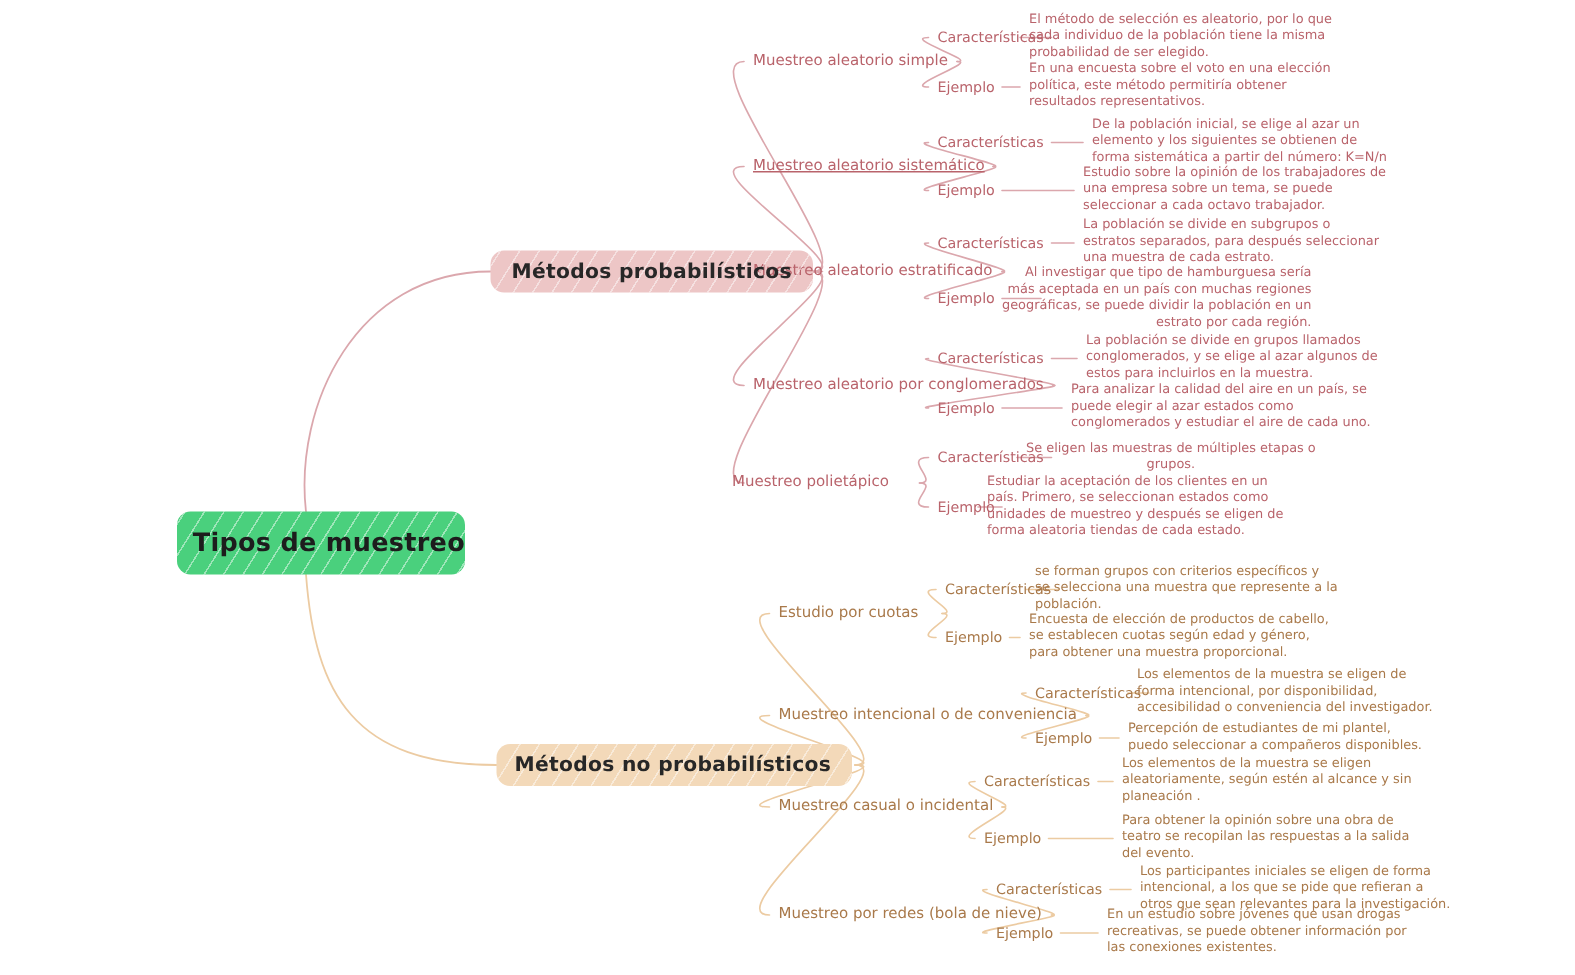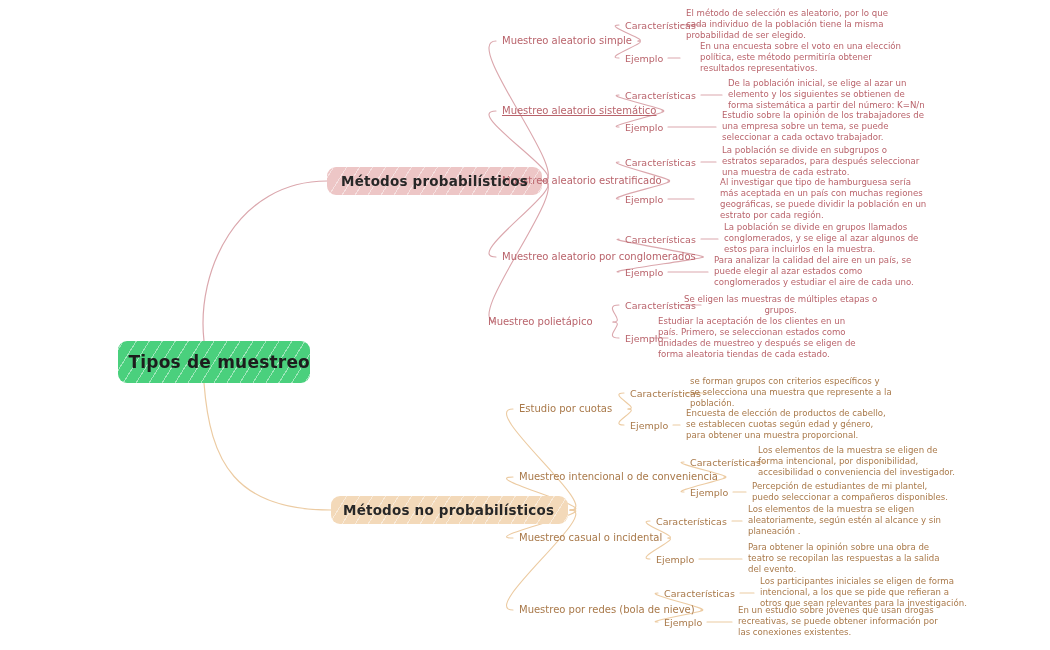--- a/index.html
+++ b/index.html
@@ -176,39 +176,39 @@
     <span class="chip-label">Métodos no probabilísticos</span>
   </div>
 
   <div id="text-layer">
       <div class="node-text pink sub-label" style="left: 502px; top: 34px;">Muestreo aleatorio simple</div>
       <div class="node-text pink leaf-label" style="left: 625px; top: 19px;">Características</div>
       <div class="node-text pink leaf-label" style="left: 625px; top: 52px;">Ejemplo</div>
       <div class="desc pinkd" style="left: 686px; top: 8px;">El método de selección es aleatorio, por lo que
 cada individuo de la población tiene la misma
 probabilidad de ser elegido.</div>
-      <div class="desc pinkd" style="left: 686px; top: 41px; margin-left: 14px;">En una encuesta sobre el voto en una elección
+      <div class="desc pinkd" style="left: 686px; top: 41px;">En una encuesta sobre el voto en una elección
 política, este método permitiría obtener
 resultados representativos.</div>
       <div class="node-text pink sub-label" style="left: 502px; top: 104px; text-decoration: underline;">Muestreo aleatorio sistemático</div>
       <div class="node-text pink leaf-label" style="left: 625px; top: 89px;">Características</div>
       <div class="node-text pink leaf-label" style="left: 625px; top: 121px;">Ejemplo</div>
       <div class="desc pinkd" style="left: 728px; top: 78px;">De la población inicial, se elige al azar un
 elemento y los siguientes se obtienen de
 forma sistemática a partir del número: K=N/n</div>
       <div class="desc pinkd" style="left: 722px; top: 110px;">Estudio sobre la opinión de los trabajadores de
 una empresa sobre un tema, se puede
 seleccionar a cada octavo trabajador.</div>
       <div class="node-text pink sub-label" style="left: 502px; top: 174px;">Muestreo aleatorio estratificado</div>
       <div class="node-text pink leaf-label" style="left: 625px; top: 156px;">Características</div>
       <div class="node-text pink leaf-label" style="left: 625px; top: 193px;">Ejemplo</div>
       <div class="desc pinkd" style="left: 722px; top: 145px;">La población se divide en subgrupos o
 estratos separados, para después seleccionar
 una muestra de cada estrato.</div>
-      <div class="desc pinkd" style="left: 720px; top: 176.5px;">Al investigar que tipo de hamburguesa sería
+      <div class="desc pinkd" style="left: 668px; top: 176.5px; text-align: right;">Al investigar que tipo de hamburguesa sería
 más aceptada en un país con muchas regiones
 geográficas, se puede dividir la población en un
 estrato por cada región.</div>
       <div class="node-text pink sub-label" style="left: 502px; top: 250px;">Muestreo aleatorio por conglomerados</div>
       <div class="node-text pink leaf-label" style="left: 625px; top: 233px;">Características</div>
       <div class="node-text pink leaf-label" style="left: 625px; top: 266px;">Ejemplo</div>
       <div class="desc pinkd" style="left: 724px; top: 222px;">La población se divide en grupos llamados
 conglomerados, y se elige al azar algunos de
 estos para incluirlos en la muestra.</div>
       <div class="desc pinkd" style="left: 714px; top: 255px;">Para analizar la calidad del aire en un país, se

